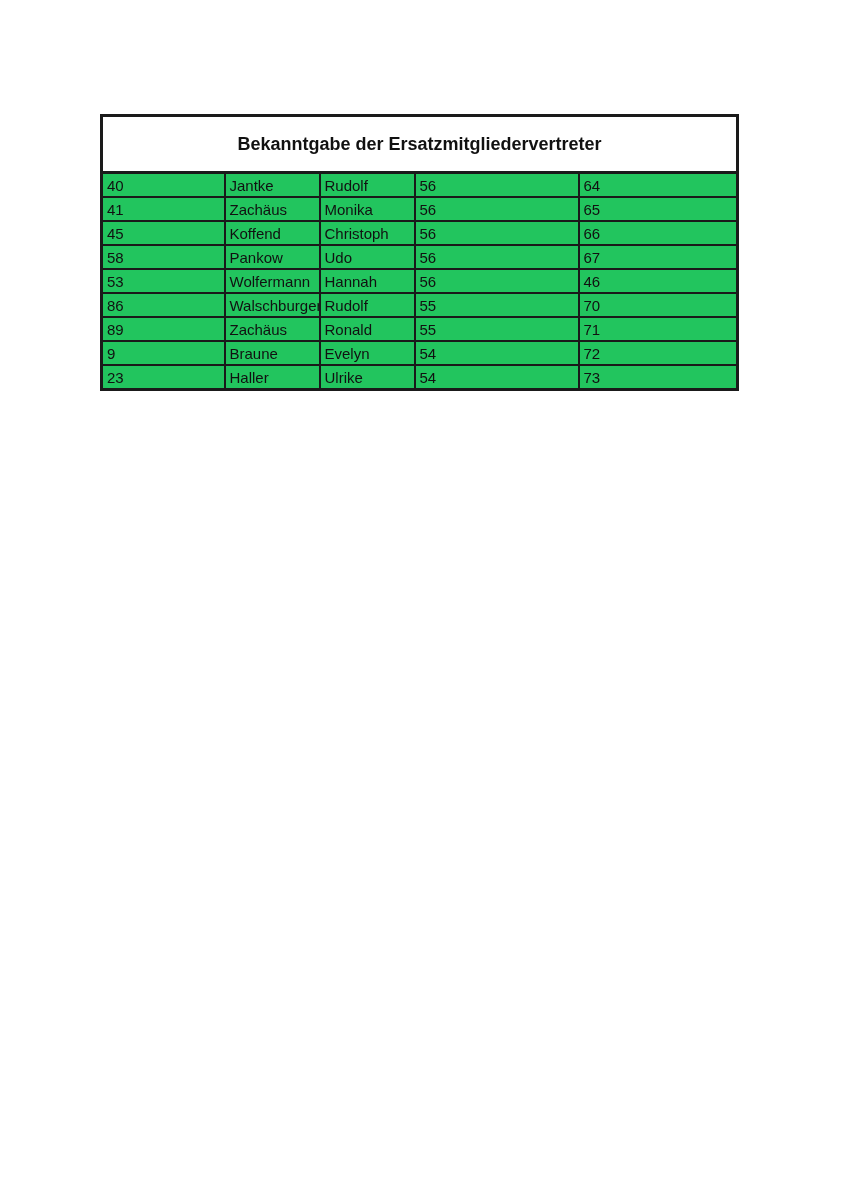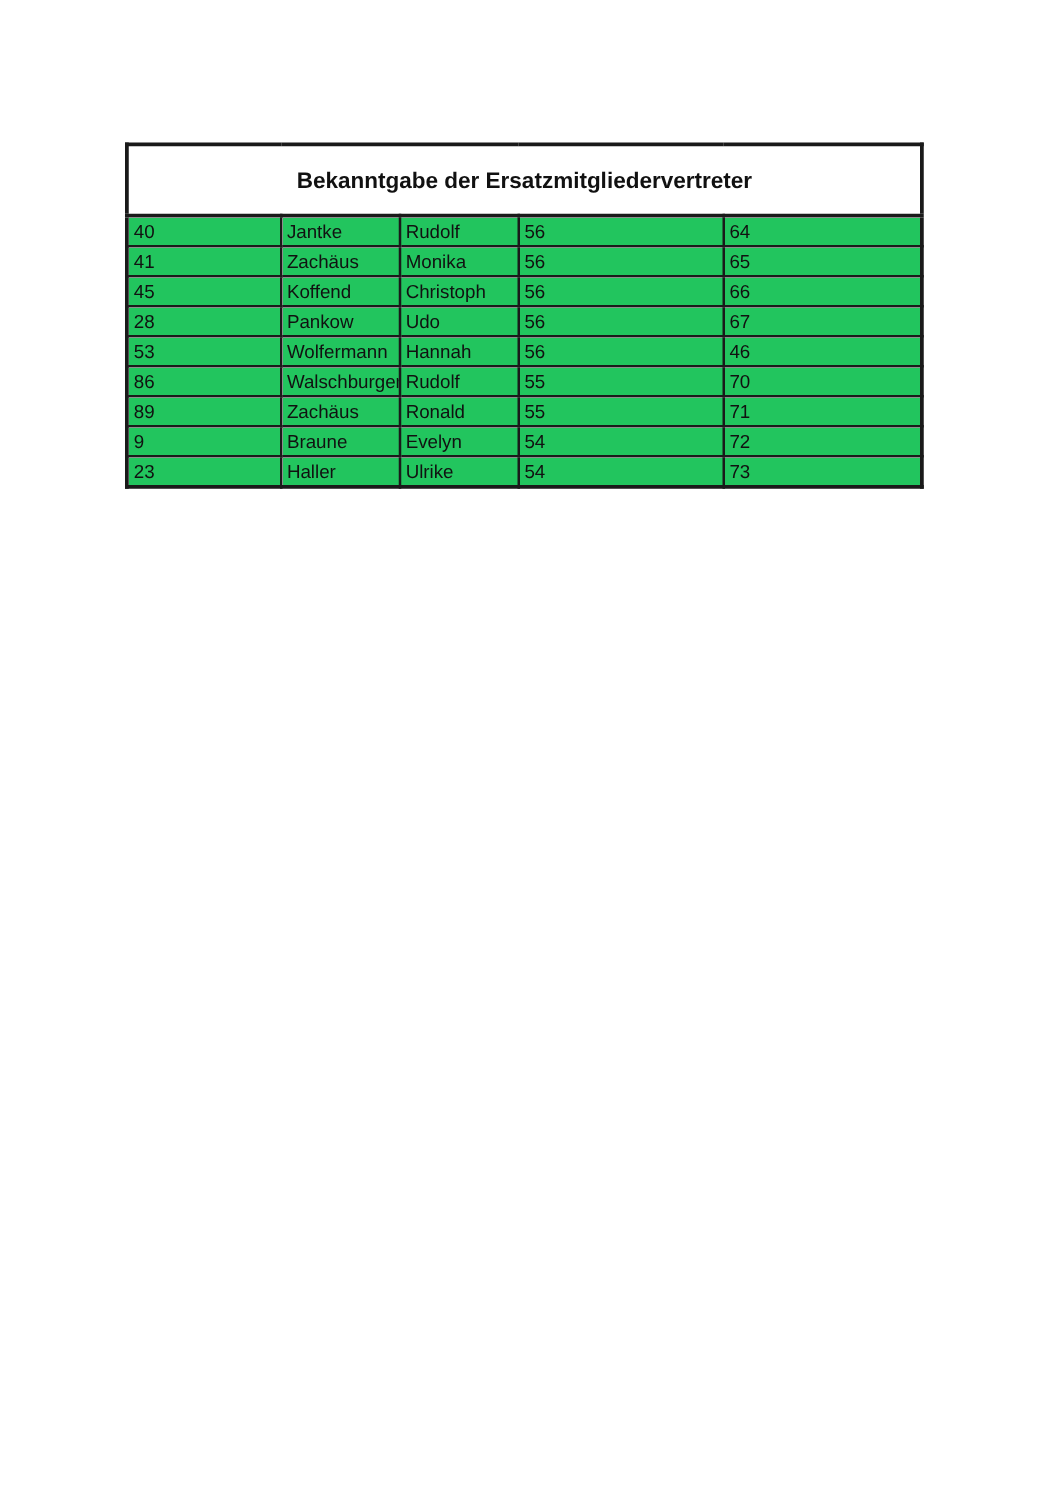--- a/index.html
+++ b/index.html
@@ -91,21 +91,21 @@
         <td>65</td>
       </tr>
       <tr class="data-row">
         <td>45</td>
         <td>Koffend</td>
         <td>Christoph</td>
         <td>56</td>
         <td>66</td>
       </tr>
       <tr class="data-row">
-        <td>28</td>
+        <td>58</td>
         <td>Pankow</td>
         <td>Udo</td>
         <td>56</td>
         <td>67</td>
       </tr>
       <tr class="data-row">
         <td>53</td>
         <td>Wolfermann</td>
         <td>Hannah</td>
         <td>56</td>

